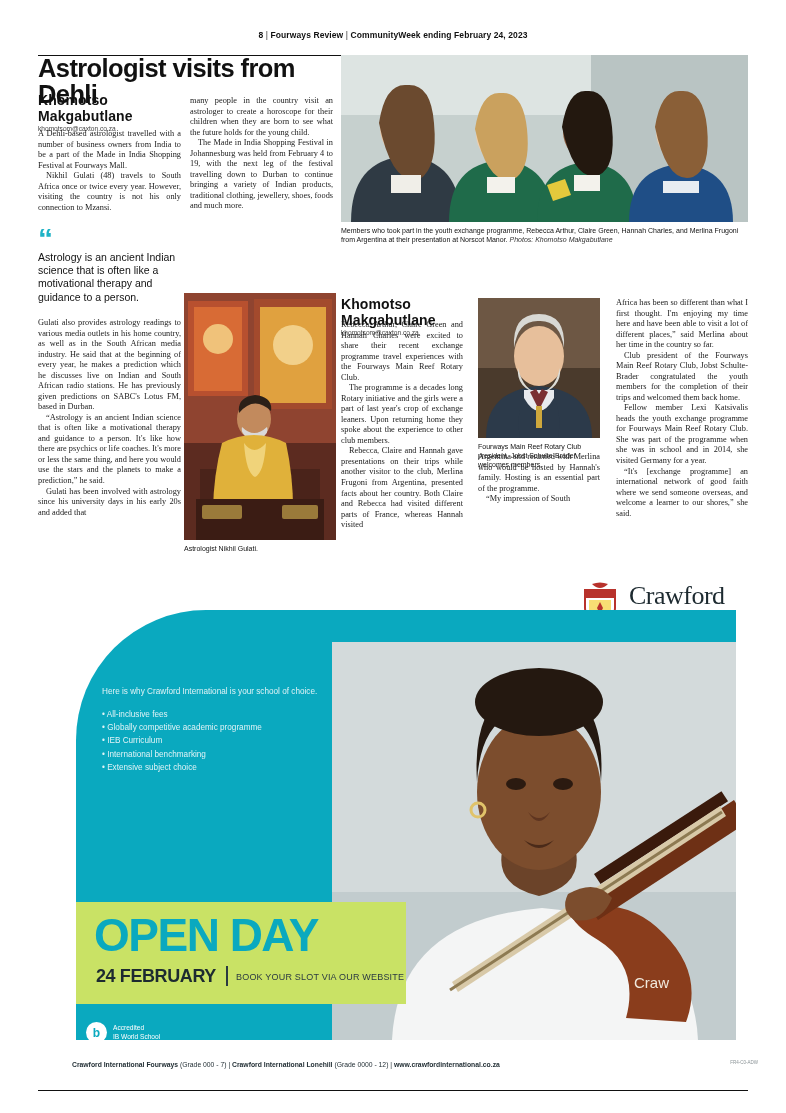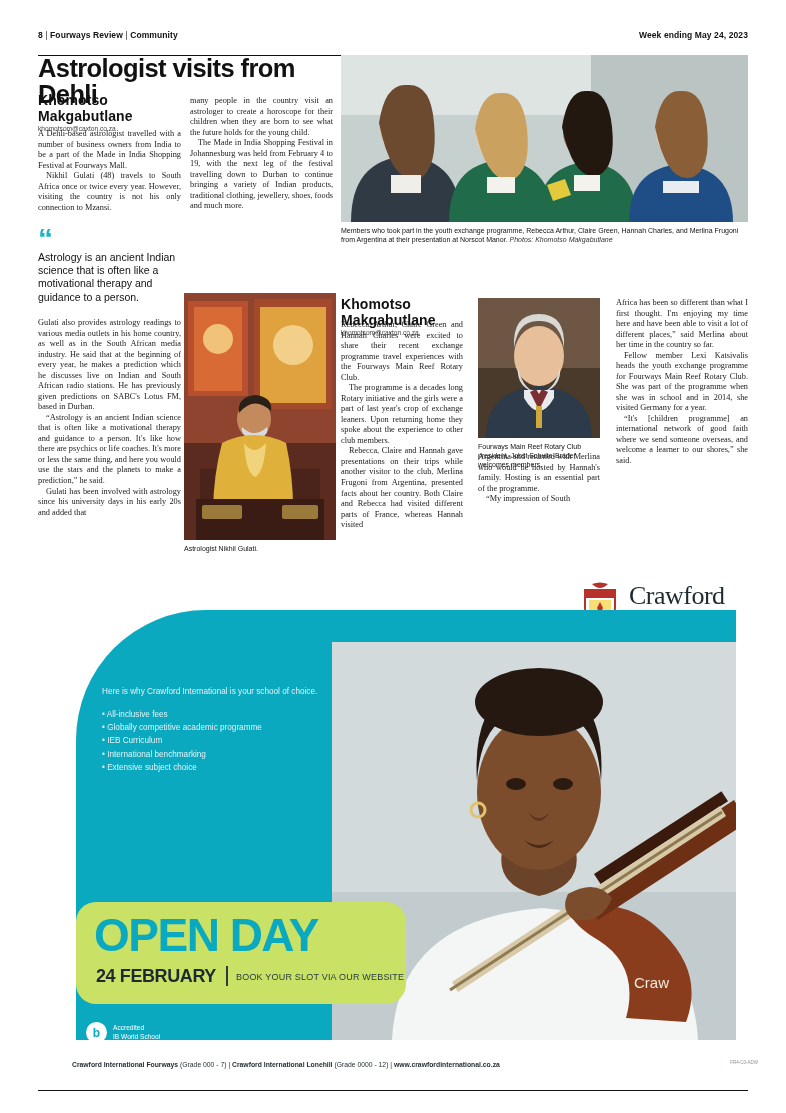--- a/index.html
+++ b/index.html
@@ -12,21 +12,21 @@
     position: relative;
     overflow: hidden;
   }
   .page { position:relative; width:786px; height:1113px; }
 
   
   .masthead {
     position:absolute; left:38px; top:30px; width:710px;
     border-bottom: 1.5px solid #111;
     padding-bottom: 15px;
-    display:flex; justify-content:space-between; align-items:flex-end;
+    display:flex; justify-content:center; align-items:flex-end;
     font-family:"Liberation Sans", sans-serif;
     font-size:8.5px; font-weight:bold; letter-spacing:.1px;
   }
   .masthead .left { color:#111; }
   .masthead .left .sep { font-weight:normal; color:#333; }
   .masthead .right { color:#111; }
 
   
   .headline-1 {
     position:absolute; left:38px; top:55px; width:290px;
@@ -117,21 +117,20 @@
   .ad-head {
     font-size:11.5px; font-weight:bold; line-height:1.45; color:#c9e265;
   }
   .ad-sub { margin-top:14px; font-size:8.2px; line-height:1.45; color:#dff3f6; }
   .ad-list { margin-top:10px; font-size:8.2px; line-height:1.62; color:#dff3f6; }
   .ad-list div::before { content:"• "; }
 
   .openday {
     position:absolute; left:64px; top:330px; width:330px; height:102px;
     background:#c9e265;
-    border-radius:20px;
   }
   .openday .big {
     position:absolute; left:18px; top:10px;
     font-family:"Liberation Sans", sans-serif;
     font-weight:bold; font-size:46px; letter-spacing:-1.5px; color:#0aa9bf;
     line-height:1;
   }
   .openday .date {
     position:absolute; left:20px; top:64px;
     font-family:"Liberation Sans", sans-serif;
@@ -184,21 +183,21 @@
 <div class="page">
 
   <div class="masthead">
     <div class="left">
       <span>8</span>
       <span class="sep"> | </span>
       <span>Fourways Review</span>
       <span class="sep"> | </span>
       <span>Community</span>
     </div>
-    <div class="right">Week ending May 24, 2023</div>
+    <div class="right">Week ending February 24, 2023</div>
   </div>
 
   <div class="headline-1">Astrologist visits from Dehli</div>
 
   <div class="byline-1">
     <div class="byline-name">Khomotso Makgabutlane</div>
     <div class="byline-mail">khomotsom@caxton.co.za</div>
   </div>
 
   <div class="col c1">
@@ -310,22 +309,23 @@
   </div>
   <div class="cap cap-jobst">Fourways Main Reef Rotary Club president, Jobst Schulte-Brader welcomes members.</div>
 
   <div class="col c4">
     <p>Argentina and returned with Merlina who would be hosted by Hannah's family. Hosting is an essential part of the programme.</p>
     <p>“My impression of South</p>
   </div>
 
   <div class="col c5">
     <p>Africa has been so different than what I first thought. I'm enjoying my time here and have been able to visit a lot of different places,” said Merlina about her time in the country so far.</p>
+    <p>Club president of the Fourways Main Reef Rotary Club, Jobst Schulte-Brader congratulated the youth members for the completion of their trips and welcomed them back home.</p>
     <p>Fellow member Lexi Katsivalis heads the youth exchange programme for Fourways Main Reef Rotary Club. She was part of the programme when she was in school and in 2014, she visited Germany for a year.</p>
-    <p>“It's [children programme] an international network of good faith where we send someone overseas, and welcome a learner to our shores,” she said.</p>
+    <p>“It's [exchange programme] an international network of good faith where we send someone overseas, and welcome a learner to our shores,” she said.</p>
   </div>
 
   <div class="ad">
     <div class="ad-inner">
 
       <div class="crawford-logo">
         <div class="crest">
           <svg width="38" height="42" viewBox="0 0 38 42">
             <path d="M4 8 h30 v18 q0 12 -15 15 q-15 -3 -15 -15z" fill="#ffffff" stroke="#b8322c" stroke-width="2"></path>
             <path d="M4 8 h30 v8 h-30z" fill="#b8322c"></path>

